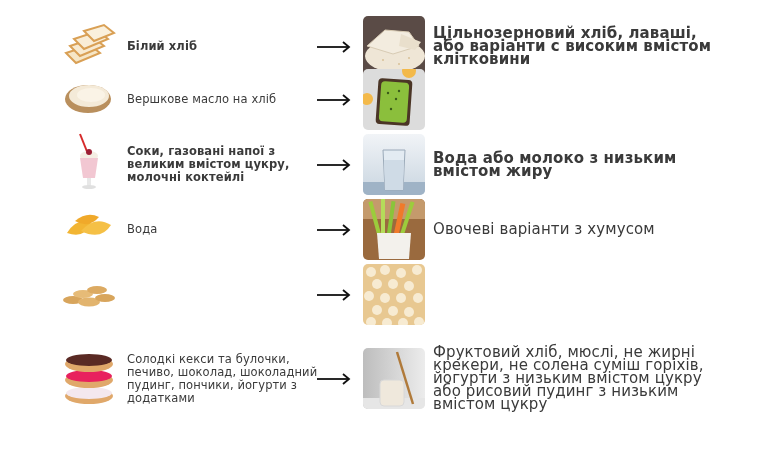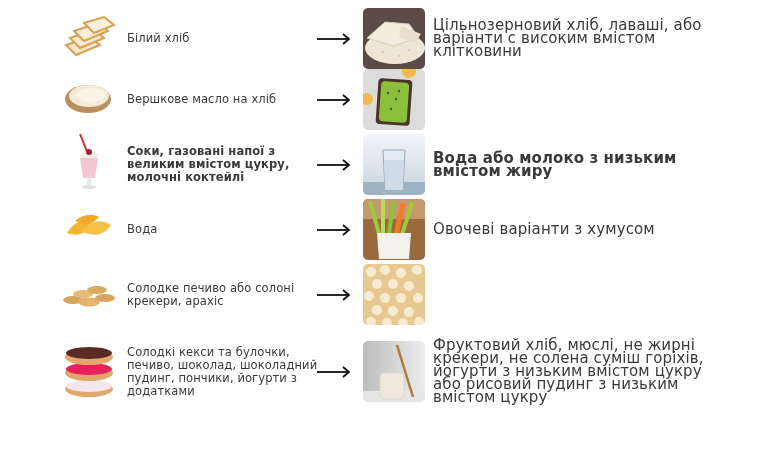--- a/index.html
+++ b/index.html
@@ -69,21 +69,21 @@
       display: flex;
       align-items: center;
       height: 65px;
       top: 0;
     }
     svg { display: block; }
   </style>
 </head>
 <body>
 
-<div class="row" style="top:6px;">
+<div class="row" style="top:14px;font-weight:bold;">
   <div class="left-img">
     <svg width="58" height="50" viewBox="0 0 58 50">
       <g>
         <path d="M6 34 L30 26 L40 34 L16 44 Z" fill="#f6e6c6" stroke="#d9a055" stroke-width="2"></path>
         <path d="M10 27 L34 19 L44 27 L20 37 Z" fill="#f8ead0" stroke="#d9a055" stroke-width="2"></path>
         <path d="M14 20 L38 12 L48 20 L24 30 Z" fill="#f9edd6" stroke="#d9a055" stroke-width="2"></path>
         <path d="M24 12 L44 6 L54 14 L34 22 Z" fill="#faf0dc" stroke="#d9a055" stroke-width="2"></path>
       </g>
     </svg>
   </div>
@@ -220,23 +220,20 @@
 <div class="row" style="top:262px;">
   <div class="left-img">
     <svg width="56" height="40" viewBox="0 0 56 40">
       <ellipse cx="12" cy="28" rx="10" ry="4" fill="#d8a55c"></ellipse>
       <ellipse cx="28" cy="30" rx="11" ry="4.5" fill="#e2b46e"></ellipse>
       <ellipse cx="44" cy="26" rx="10" ry="4" fill="#d8a55c"></ellipse>
       <ellipse cx="22" cy="22" rx="10" ry="4" fill="#e6bb77"></ellipse>
       <ellipse cx="36" cy="18" rx="10" ry="4" fill="#dcaa62"></ellipse>
     </svg>
   </div>
-  <div class="left-text">
-      <span>Солодке печиво або солоні крекери, арахіс</span>
-    </div>
   <div class="arrow">
     <svg width="36" height="16" viewBox="0 0 36 16">
         <line x1="1" y1="8" x2="33" y2="8" stroke="#111" stroke-width="1.8"></line>
         <polyline points="27,3 33,8 27,13" fill="none" stroke="#111" stroke-width="1.8"></polyline>
       </svg>
   </div>
   <div class="right-img">
     <svg width="62" height="61" viewBox="0 0 62 61">
       <rect width="62" height="61" fill="#e8c891"></rect>
       <g fill="#f7ebd2">
@@ -256,21 +253,21 @@
           <circle cx="46" cy="48" r="5"></circle>
         <circle cx="8" cy="58" r="5"></circle>
           <circle cx="24" cy="59" r="5"></circle>
           <circle cx="40" cy="59" r="5"></circle>
           <circle cx="56" cy="58" r="5"></circle>
       </g>
     </svg>
   </div>
 </div>
 
-<div class="row" style="top:339px;">
+<div class="row" style="top:346px;">
   <div class="left-img">
     <svg width="54" height="60" viewBox="0 0 54 60">
       <ellipse cx="27" cy="50" rx="24" ry="8" fill="#e0a86a"></ellipse>
       <ellipse cx="27" cy="47" rx="23" ry="6" fill="#f4e8ee"></ellipse>
       <ellipse cx="27" cy="34" rx="24" ry="8" fill="#e0a86a"></ellipse>
       <ellipse cx="27" cy="30" rx="23" ry="6" fill="#e8215e"></ellipse>
       <ellipse cx="27" cy="18" rx="24" ry="8" fill="#e0a86a"></ellipse>
       <ellipse cx="27" cy="14" rx="23" ry="6" fill="#5a2a24"></ellipse>
     </svg>
   </div>

